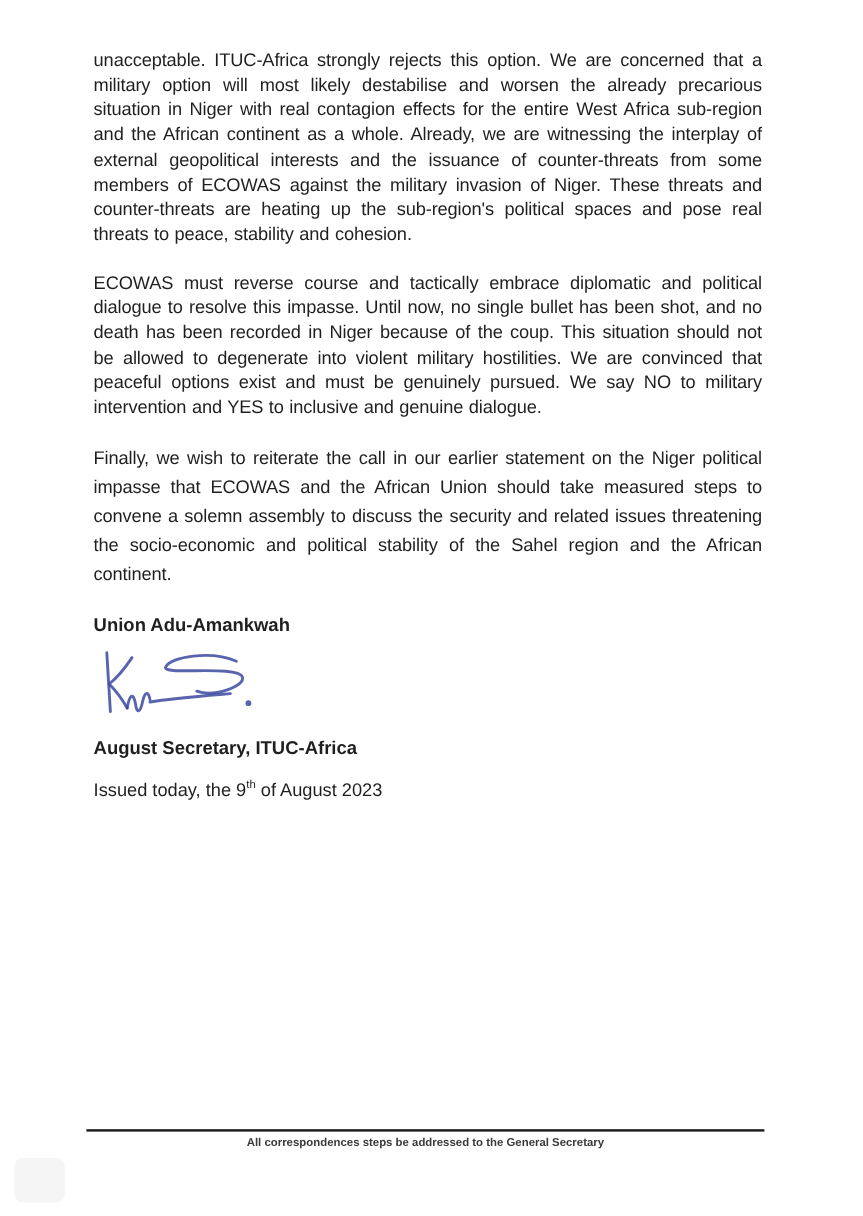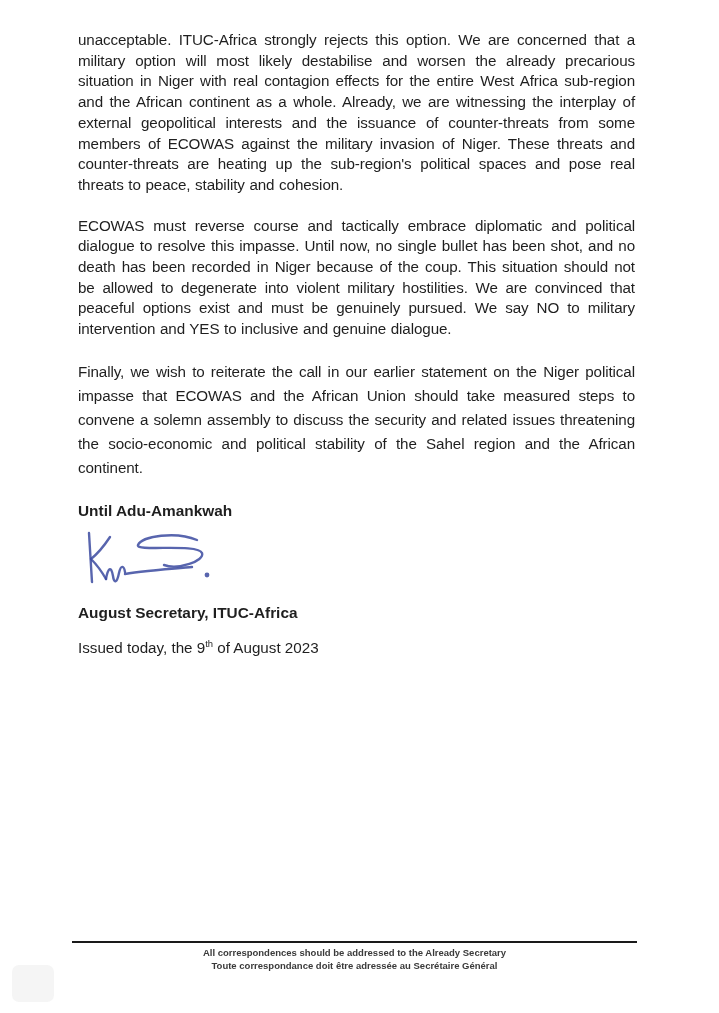--- a/index.html
+++ b/index.html
@@ -27,21 +27,21 @@
   .content{
     position:absolute;
     left:78px;
     top:30px;
     width:557px;
   }
   p.body-text{
     font-size:15.2px;
     line-height:20.7px;
     text-align:justify;
-    margin:0 0 20px 0;
+    margin:11px 0 20px 0;
     letter-spacing:-0.1px;
     word-spacing:0.5px;
     color:var(--text);
   }
   p.body-text.wide-leading{
     line-height:24px;
   }
   .signatory-name{
     font-weight:bold;
     font-size:15.4px;
@@ -117,40 +117,39 @@
 <div class="page">
 
   <div class="content">
 
     <p class="body-text">unacceptable. ITUC-Africa strongly rejects this option. We are concerned that a military option will most likely destabilise and worsen the already precarious situation in Niger with real contagion effects for the entire West Africa sub-region and the African continent as a whole. Already, we are witnessing the interplay of external geopolitical interests and the issuance of counter-threats from some members of ECOWAS against the military invasion of Niger. These threats and counter-threats are heating up the sub-region's political spaces and pose real threats to peace, stability and cohesion.</p>
 
     <p class="body-text">ECOWAS must reverse course and tactically embrace diplomatic and political dialogue to resolve this impasse. Until now, no single bullet has been shot, and no death has been recorded in Niger because of the coup. This situation should not be allowed to degenerate into violent military hostilities. We are convinced that peaceful options exist and must be genuinely pursued. We say NO to military intervention and YES to inclusive and genuine dialogue.</p>
 
     <p class="body-text wide-leading">Finally, we wish to reiterate the call in our earlier statement on the Niger political impasse that ECOWAS and the African Union should take measured steps to convene a solemn assembly to discuss the security and related issues threatening the socio-economic and political stability of the Sahel region and the African continent.</p>
 
-    <p class="signatory-name">Until Adu-Amankwah</p>
+    <p class="signatory-name">Union Adu-Amankwah</p>
 
     <div class="signature-wrap">
       <svg viewBox="0 0 132 68" xmlns="http://www.w3.org/2000/svg">
         <path class="signature-stroke" d="M9,7 C10,22 11,42 12,56"></path>
         <path class="signature-stroke" d="M30,11 C24,20 16,29 11,33 C16,38 22,46 26,53"></path>
         <path class="signature-stroke" d="M26,53 c2,-11 5,-14 7,-3 c1,8 4,7 6,-3 c2,-9 5,-7 6,-1"></path>
         <path class="signature-stroke" d="M45,48 C62,45 88,43 112,41"></path>
         <path class="signature-stroke" d="M117,14 C96,5 62,10 58,19 C55,26 118,17 122,27 C125,35 98,44 84,39"></path>
         <circle class="signature-dot" cx="127" cy="49" r="2.4"></circle>
       </svg>
     </div>
 
     <p class="signatory-title">August Secretary, ITUC-Africa</p>
 
     <p class="issue-date"><span>Issued today, the 9</span><sup>th</sup><span> of August 2023</span></p>
 
   </div>
 
   <div class="footer">
     <hr class="footer-rule">
-    <p class="footer-line">All correspondences should be addressed to the Already Secretary</p>
-    <p class="footer-line">Toute correspondance doit être adressée au Secrétaire Général</p>
+    <p class="footer-line">All correspondences steps be addressed to the General Secretary</p>
   </div>
 
   <div class="corner-box"></div>
 
 </div>
 
 </body></html>

